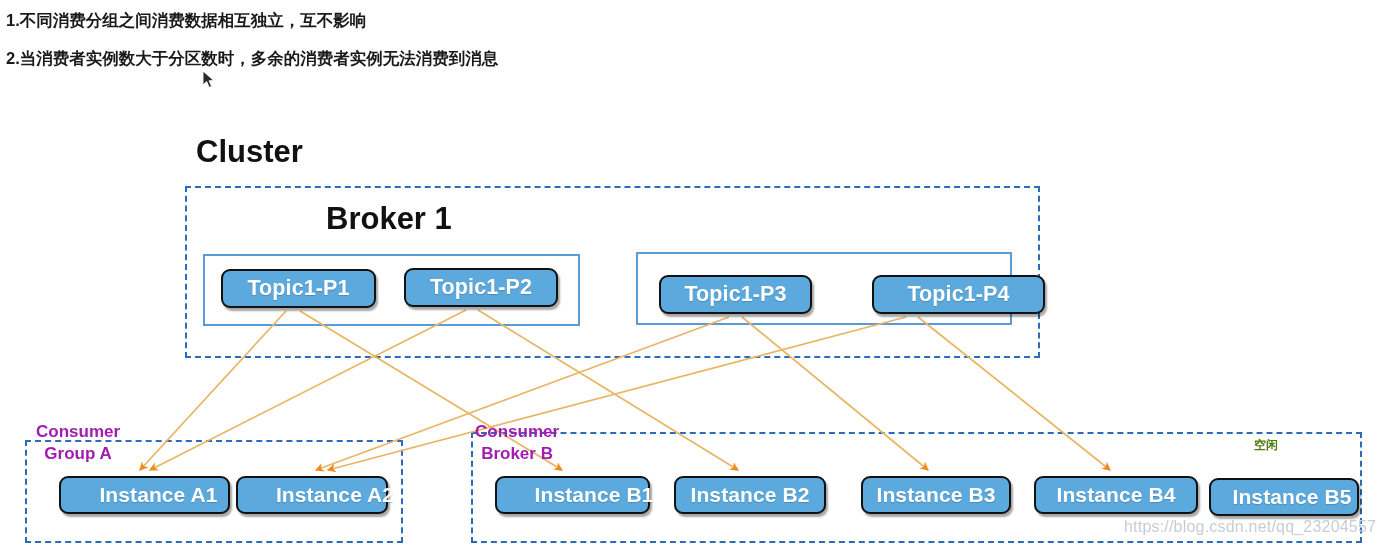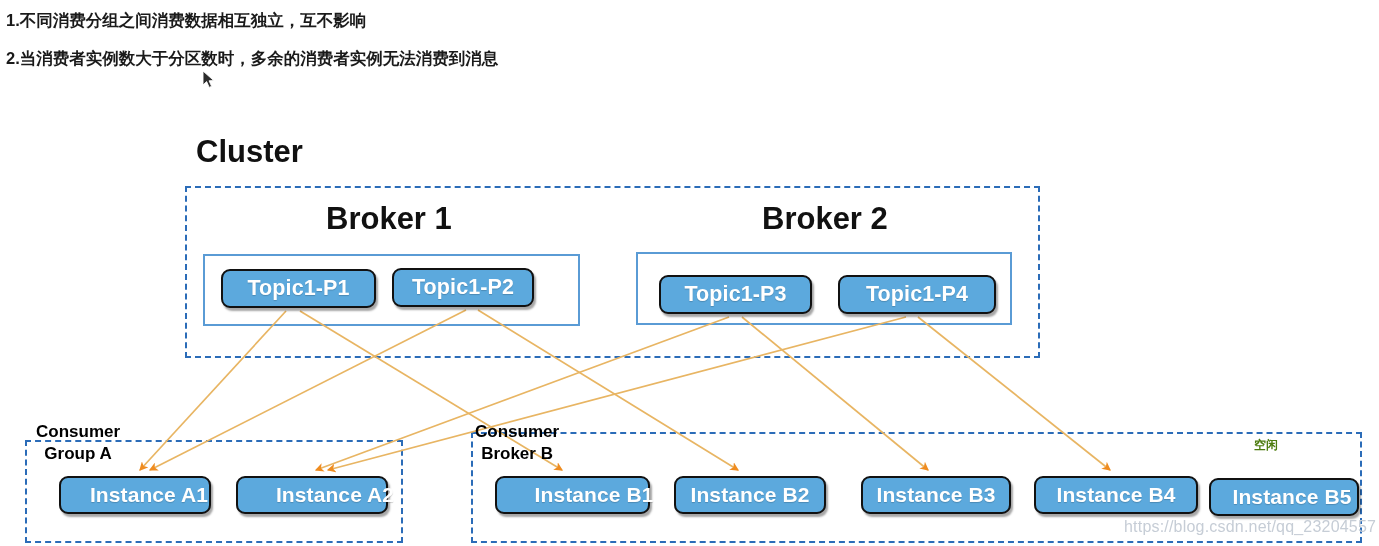--- a/index.html
+++ b/index.html
@@ -60,21 +60,21 @@
     line-height: 1;
   }
   #cluster-title { left: 196px; top: 136px; }
   #broker1-title { left: 326px; top: 203px; }
   #broker2-title { left: 762px; top: 203px; }
 
   .group-title {
     position: absolute;
     font-size: 17px;
     font-weight: 700;
-    color: #000000;
+    color: #a21caf;
     text-align: center;
     line-height: 1.32;
     white-space: nowrap;
   }
   #groupA-title { left: 36px;  top: 421px; }
   #groupB-title { left: 475px; top: 421px; }
 
   #idle-label {
     position: absolute;
     left: 1254px;
@@ -122,26 +122,26 @@
     font-size: 21px;
     font-weight: 600;
     letter-spacing: 0.1px;
     white-space: nowrap;
     text-shadow: 0 1px 1px rgba(0,0,0,0.18);
   }
   .node.topic { font-size: 21.5px; }
 
   
   #topic-p1 { left: 221px; top: 269px; width: 155px; height: 39px; }
-  #topic-p2 { left: 392px; top: 268px; width: 142px; height: 39px; }
+  #topic-p2 { left: 404px; top: 268px; width: 154px; height: 39px; }
   #topic-p3 { left: 659px; top: 275px; width: 153px; height: 39px; }
-  #topic-p4 { left: 838px; top: 275px; width: 158px; height: 39px; }
-
-  
-  #inst-a1 { left: 59px;   top: 476px; width: 152px; height: 38px; padding-left: 28px; }
+  #topic-p4 { left: 872px; top: 275px; width: 173px; height: 39px; }
+
+  
+  #inst-a1 { left: 59px;   top: 476px; width: 171px; height: 38px; padding-left: 28px; }
   #inst-a2 { left: 236px;  top: 476px; width: 152px; height: 38px; padding-left: 46px; }
   #inst-b1 { left: 495px;  top: 476px; width: 155px; height: 38px; padding-left: 43px; }
   #inst-b2 { left: 674px;  top: 476px; width: 152px; height: 38px; }
   #inst-b3 { left: 861px;  top: 476px; width: 150px; height: 38px; }
   #inst-b4 { left: 1034px; top: 476px; width: 164px; height: 38px; }
   #inst-b5 { left: 1209px; top: 478px; width: 150px; height: 38px; padding-left: 16px; }
 
   
   #watermark-main {
     position: absolute;
@@ -206,21 +206,20 @@
       <line x1="478" y1="310" x2="738" y2="470"></line>
 
       <line x1="742" y1="317" x2="928" y2="470"></line>
 
       <line x1="918" y1="317" x2="1110" y2="470"></line>
     </g>
   </svg>
 
   <div class="big-title" id="cluster-title">Cluster</div>
   <div class="big-title" id="broker1-title">Broker 1</div>
-  <div class="big-title" id="broker2-title">Broker 2</div>
 
   <div class="group-title" id="groupA-title">
     <span>Consumer</span><br>
     <span>Group A</span>
   </div>
   <div class="group-title" id="groupB-title">
     <span>Consumer</span><br>
     <span>Broker B</span>
   </div>
 

